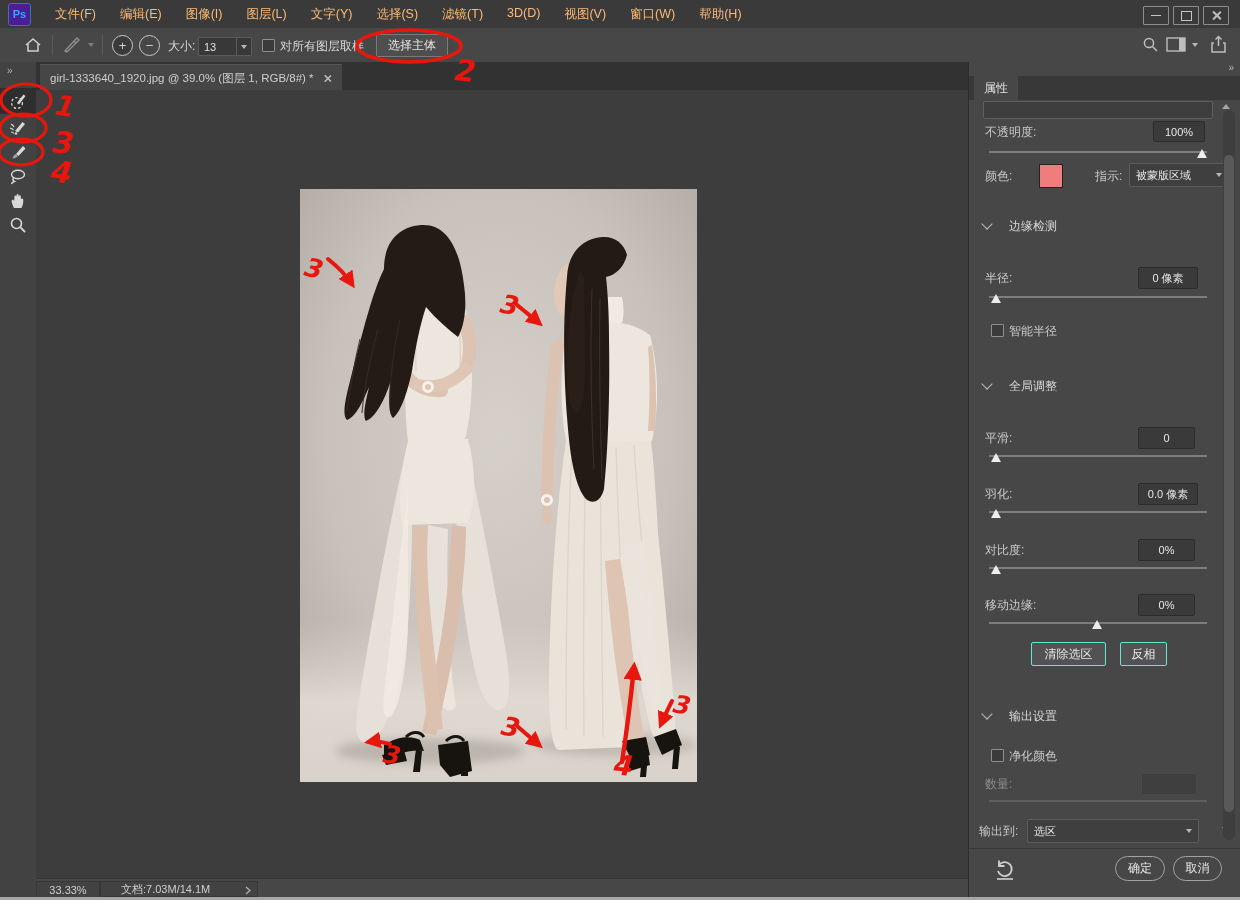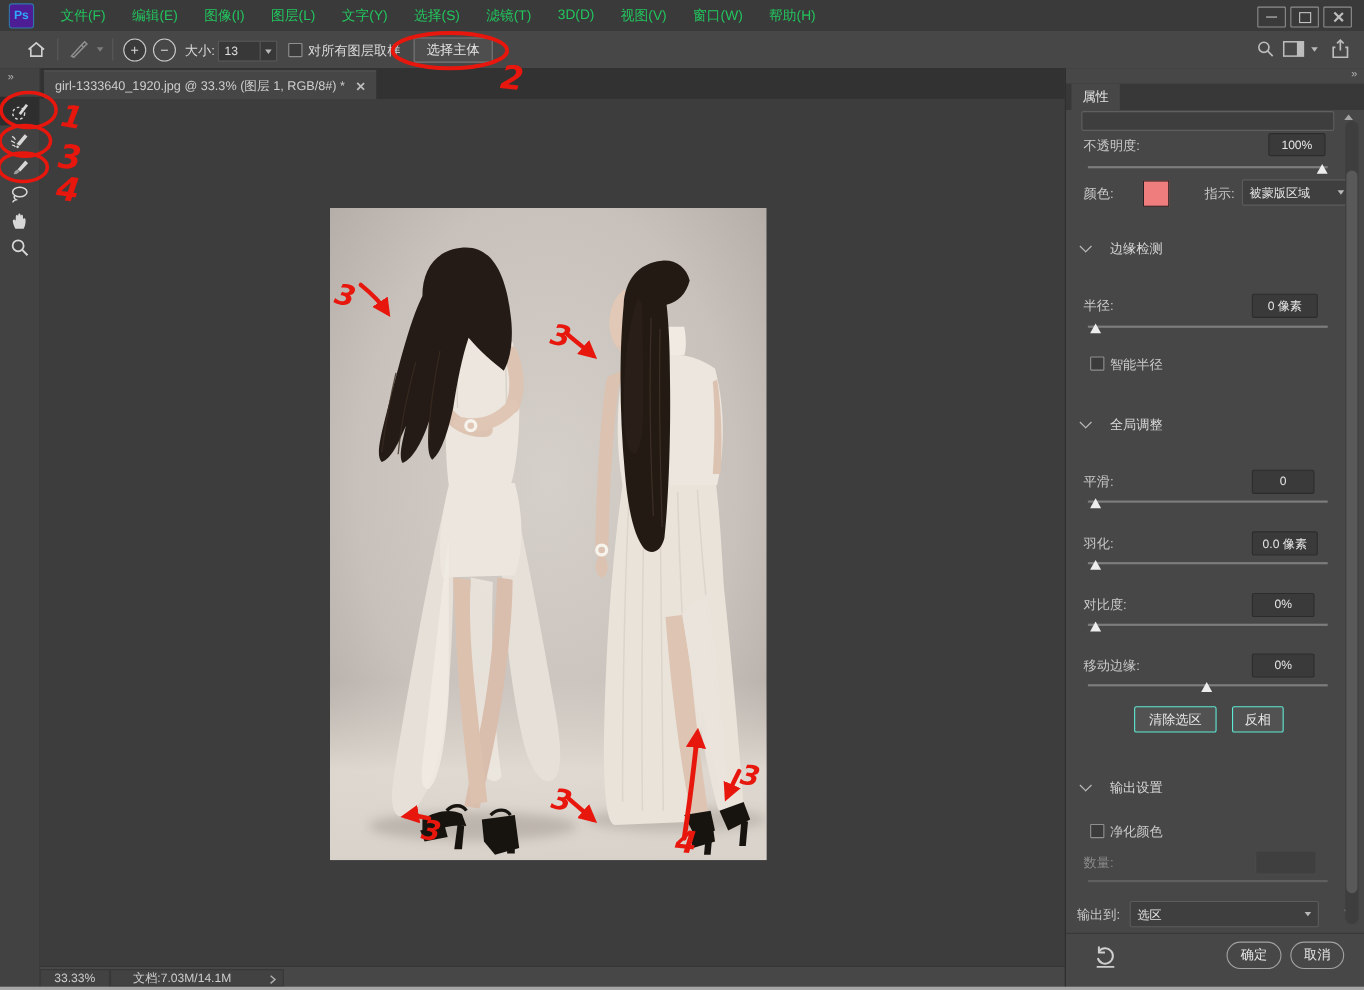--- a/index.html
+++ b/index.html
@@ -3,21 +3,21 @@
 <meta charset="utf-8">
 <style>
   html,body{margin:0;padding:0;background:#222;}
   .app{position:relative;width:1240px;height:900px;background:#3c3c3c;overflow:hidden;
        font-family:"Liberation Sans",sans-serif;color:#e2e2e2;-webkit-font-smoothing:antialiased;}
   .abs{position:absolute;}
   
   .titlebar{position:absolute;left:0;top:0;width:1240px;height:28px;background:#3a3a3a;border-bottom:1px solid #2d2d2d;display:flex;align-items:center;}
   .pslogo{width:21px;height:21px;margin-left:8px;border-radius:3px;background:#4c1d95;border:1px solid #2f78a8;
           color:#31a8ff;font-size:11px;font-weight:bold;display:flex;align-items:center;justify-content:center;}
-  .menus{display:flex;gap:24px;margin-left:24px;font-size:12.5px;color:#22c55e;}
+  .menus{display:flex;gap:24px;margin-left:24px;font-size:12.5px;color:#fdba74;}
   .menus span{cursor:default;}
   .winctl{position:absolute;top:6px;width:24px;height:17px;border:1px solid #8d8d8d;border-radius:1px;display:flex;align-items:center;justify-content:center;}
   
   .optionsbar{position:absolute;left:0;top:28px;width:1240px;height:34px;background:#474747;border-bottom:1px solid #2e2e2e;}
   .vsep{position:absolute;top:7px;width:1px;height:20px;background:#5a5a5a;}
   .obtxt{position:absolute;font-size:12px;color:#dadada;}
   .circlebtn{position:absolute;top:7px;width:19px;height:19px;border:1.4px solid #c9c9c9;border-radius:50%;color:#d6d6d6;
              display:flex;align-items:center;justify-content:center;font-size:13px;line-height:1;}
   .sizesel{position:absolute;left:198px;top:9px;width:52px;height:17px;background:#383838;border:1px solid #5a5a5a;border-radius:1px;
            font-size:11px;color:#e0e0e0;display:flex;align-items:center;}
@@ -135,21 +135,21 @@
         <rect x="13" y="1" width="6" height="13" fill="#bdbdbd"></rect>
     </svg>
     <div class="chev abs" style="left:1192px;top:15px;"></div>
     <svg class="abs" style="left:1210px;top:7px;" width="17" height="19" viewBox="0 0 17 19">
       <path d="M4,8 H2 V17 H15 V8 H13 M8.5,1.5 V11 M5.5,4.5 L8.5,1.5 L11.5,4.5" fill="none" stroke="#bdbdbd" stroke-width="1.5"></path>
     </svg>
   </div>
 
   <div class="tabstrip">
     <div class="doctab">
-      <span class="ttl">girl-1333640_1920.jpg @ 33.3% (图层 1, RGB/8#) *</span>
+      <span class="ttl">girl-1333640_1920.jpg @ 39.0% (图层 1, RGB/8#) *</span>
       <div class="closeX" style="transform:scale(.8);"></div>
     </div>
   </div>
 
   <div class="toolbar">
     <div class="dblchev">»</div>
     <div class="tool sel" style="top:26px;">
       <svg width="20" height="20" viewBox="0 0 20 20">
         <circle cx="9" cy="12" r="5.4" fill="none" stroke="#d8d8d8" stroke-width="1.3" stroke-dasharray="2.4 2.2"></circle>
         <path d="M9,12 L15.5,3.5 L17.5,5 L11,13.5 Z" fill="#d8d8d8"></path>

